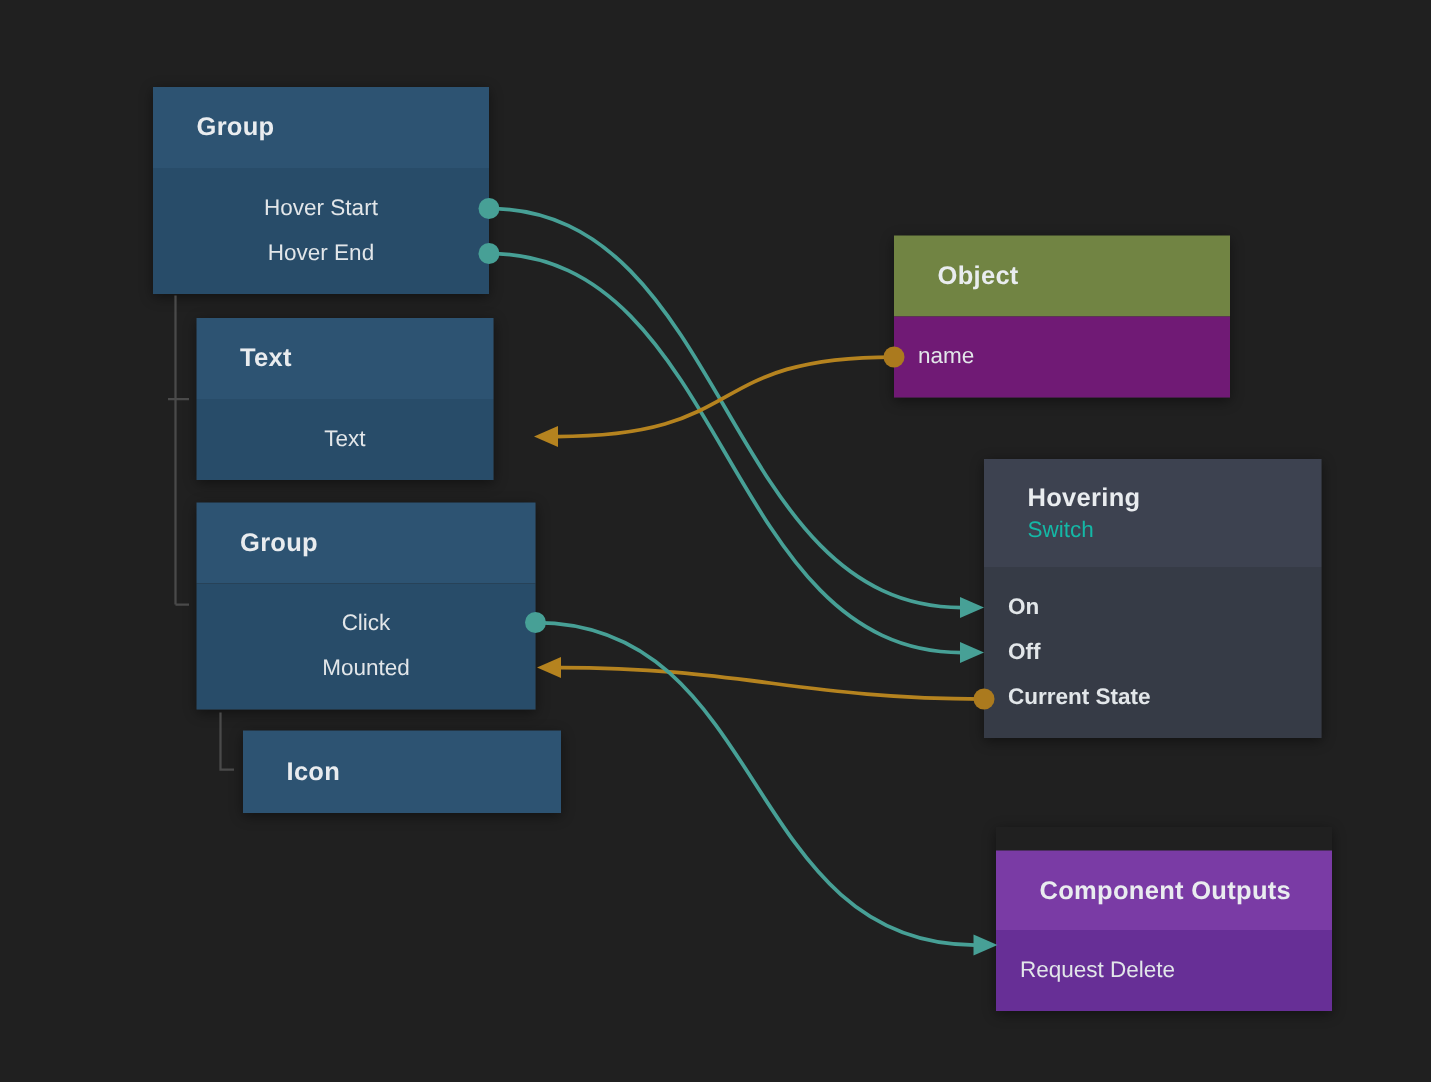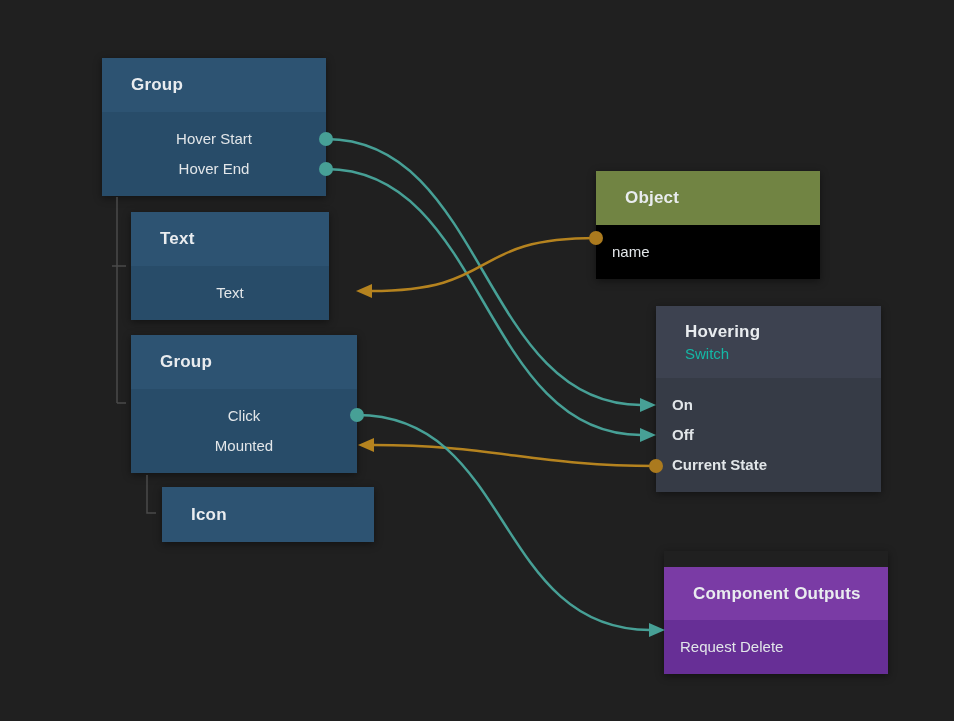--- a/index.html
+++ b/index.html
@@ -11,30 +11,30 @@
   .node-header{height:54px;display:flex;flex-direction:column;justify-content:center;padding:0 29px;box-sizing:border-box;}
   .node-title{font-size:17px;font-weight:600;color:#e9ecef;letter-spacing:.2px;white-space:nowrap;}
   .node-sub{font-size:15px;font-weight:400;color:#14b8a6;margin-top:3px;}
   .node-body{padding:12px 0;}
   .row{height:30px;line-height:30px;font-size:15px;color:#e2e6e9;padding:0 15px;white-space:nowrap;}
   .rows-right .row{text-align:center;}
   .rows-left .row{text-align:left;padding-left:16px;}
 
   
   .n-blue  .node-header{background:#2d5372;} .n-blue  .node-body{background:#284c69;}
-  .n-green .node-header{background:#718443;} .n-green .node-body{background:#000000;}
+  .n-green .node-header{background:#718443;} .n-green .node-body{background:#701a75;}
   .n-slate .node-header{background:#3d4250;} .n-slate .node-body{background:#363b46;font-weight:bold;}
   .n-purple .node-header{background:#7a3ba5;} .n-purple .node-body{background:#672f96;}
 
   
   #node-group1 {left:102px;top:58px;width:224px;}
   #node-text1  {left:131px;top:212px;width:198px;}
   #node-group2 {left:131px;top:335px;width:226px;}
   #node-icon1  {left:162px;top:487px;width:212px;} #node-icon1 .node-header{height:55px;}
-  #node-object1{left:596px;top:171px;width:224px;}
+  #node-object1{left:596px;top:157px;width:224px;}
   #node-hover  {left:656px;top:306px;width:225px;} #node-hover .node-header{height:72px;}
   #node-comp   {left:664px;top:551px;width:224px;} #node-comp .node-header{height:53px;margin-top:16px;}
 
   svg.wire-layer{position:absolute;left:0;top:0;z-index:5;pointer-events:none;}
   svg.wire-layer .hit{pointer-events:stroke;}
   .wire{fill:none;stroke-width:2.5px;}
   .wire-teal{stroke:#47a096;}
   .wire-orange{stroke:#b5831f;}
   .port-teal{fill:#47a096;}
   .port-orange{fill:#ab7a1e;}

